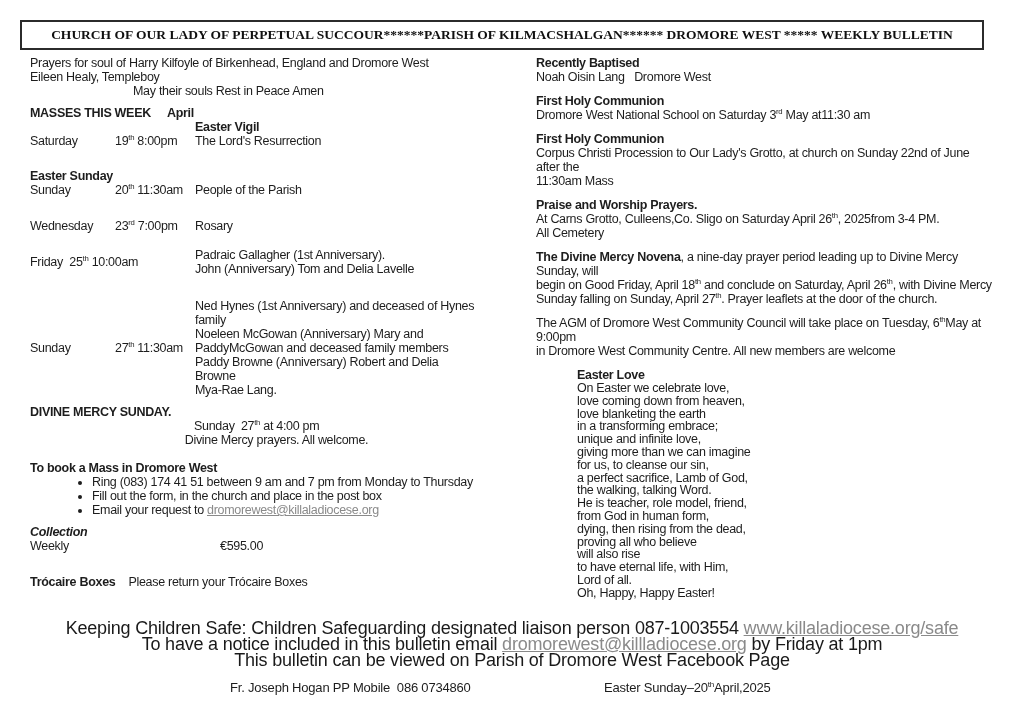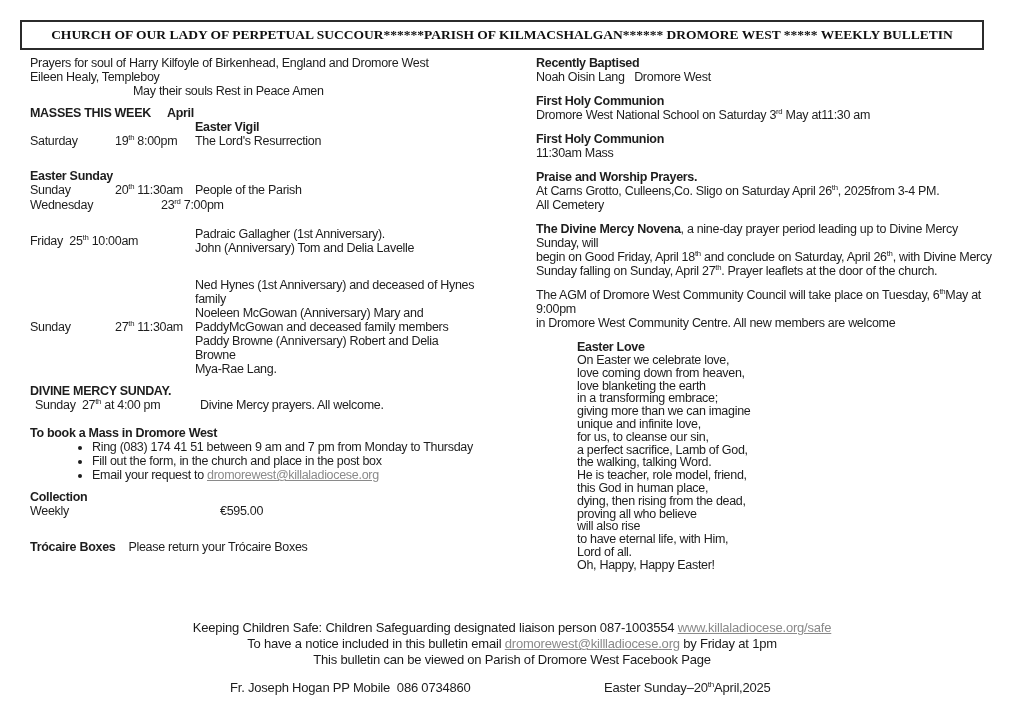--- a/index.html
+++ b/index.html
@@ -25,36 +25,36 @@
   .mgap{display:inline-block;width:16px;}
 
   .mrow{display:flex;align-items:center;}
   .mday{width:85px;flex:none;}
   .mtime{width:80px;flex:none;}
   .mcomb{width:165px;flex:none;}
   .mdesc{flex:1;}
   .ind{display:inline-block;margin-left:20px;}
 
   .divine-head{margin-top:8px;font-weight:bold;}
-  .row-divine{padding-left:5px;}
+  .row-divine{padding-left:5px;flex-direction:column;}
   .book-head{margin-top:14px;font-weight:bold;}
   ul.book{margin:0;padding:0 0 0 62px;list-style:disc;}
   ul.book li{line-height:14px;}
-  .collection-head{margin-top:8px;font-weight:bold;}
+  .collection-head{margin-top:8px;font-weight:bold;font-style:italic;}
   .w190{display:inline-block;width:190px;}
   .trocaire{margin-top:22px;}
   .troc-text{margin-left:13px;}
 
   .rsec{margin-bottom:10px;}
   .rtitle{font-weight:bold;}
   .poem{margin-left:41px;line-height:12.8px;}
   .poem-title{font-weight:bold;line-height:14px;}
 
   .bottom{position:absolute;left:0;top:620px;width:1024px;text-align:center;
-          font-size:13px;letter-spacing:-0.2px;line-height:16px;color:#1a1a1a;}
+          font-size:18px;letter-spacing:-0.2px;line-height:16px;color:#1a1a1a;}
   .footer{position:absolute;top:680px;left:0;width:936px;height:20px;font-size:13px;
           letter-spacing:-0.2px;}
   .f-left{position:absolute;left:230px;top:0;}
   .f-right{position:absolute;left:604px;top:0;}
 </style>
 </head>
 <body>
 
 <div class="page">
 
@@ -85,23 +85,24 @@
         <div class="mrow" style="margin-top: 21px;">
           <span class="mday"><b>Easter Sunday</b></span>
           <span class="mtime"></span>
           <span class="mdesc"></span>
         </div>
         <div class="mrow">
           <span class="mday">Sunday</span>
           <span class="mtime">20<sup>th</sup> 11:30am</span>
           <span class="mdesc">People of the Parish</span>
         </div>
-        <div class="mrow" style="margin-top: 1px; gap: 46px;">
+        <div class="mrow" style="margin-top: 22px;">
           <span class="mday">Wednesday</span>
           <span class="mtime">23<sup>rd</sup> 7:00pm</span>
+          <span class="mdesc">Rosary</span>
         </div>
         <div class="mrow" style="margin-top: 15px;">
           <span class="mcomb">Friday&nbsp; 25<sup>th</sup> 10:00am</span>
           <span class="mdesc">Padraic Gallagher (1st Anniversary).<br>John (Anniversary) Tom and Delia Lavelle</span>
         </div>
         <div class="mrow" style="margin-top: 23px;">
           <span class="mday">Sunday</span>
           <span class="mtime">27<sup>th</sup> 11:30am</span>
           <span class="mdesc">Ned Hynes (1st Anniversary) and deceased of Hynes<br>family<br>Noeleen McGowan (Anniversary) Mary and<br>PaddyMcGowan and deceased family members<br>Paddy Browne (Anniversary) Robert and Delia<br>Browne<br>Mya-Rae Lang.</span>
         </div>
@@ -135,20 +136,21 @@
         <div class="rsec">
           <div class="rtitle">Recently Baptised</div>
           <div class="rline">Noah Oisin Lang&nbsp;&nbsp;&nbsp;Dromore West</div>
         </div>
         <div class="rsec">
           <div class="rtitle">First Holy Communion</div>
           <div class="rline">Dromore West National School on Saturday 3<sup>rd</sup> May at11:30 am</div>
         </div>
         <div class="rsec">
           <div class="rtitle">First Holy Communion</div>
+          <div class="rline">Corpus Christi Procession to Our Lady's Grotto, at church on Sunday 22nd of June after the</div>
           <div class="rline">11:30am Mass</div>
         </div>
         <div class="rsec">
           <div class="rtitle">Praise and Worship Prayers.</div>
           <div class="rline">At Carns Grotto, Culleens,Co. Sligo on Saturday April 26<sup>th</sup>, 2025from 3-4 PM.</div>
           <div class="rline">All Cemetery</div>
         </div>
         <div class="rsec">
           <div class="rline"><b>The Divine Mercy Novena</b>, a nine-day prayer period leading up to Divine Mercy Sunday, will</div>
           <div class="rline">begin on Good Friday, April 18<sup>th</sup> and conclude on Saturday, April 26<sup>th</sup>, with Divine Mercy</div>
@@ -159,27 +161,27 @@
           <div class="rline">in Dromore West Community Centre. All new members are welcome</div>
         </div>
       </div>
     <div class="poem">
       <div class="poem-title">Easter Love</div>
       <div>
           <div>On Easter we celebrate love,</div>
           <div>love coming down from heaven,</div>
           <div>love blanketing the earth</div>
           <div>in a transforming embrace;</div>
+          <div>unique and infinite love,</div>
           <div>giving more than we can imagine</div>
-          <div>unique and infinite love,</div>
           <div>for us, to cleanse our sin,</div>
           <div>a perfect sacrifice, Lamb of God,</div>
           <div>the walking, talking Word.</div>
           <div>He is teacher, role model, friend,</div>
-          <div>this God in human place,</div>
+          <div>from God in human form,</div>
           <div>dying, then rising from the dead,</div>
           <div>proving all who believe</div>
           <div>will also rise</div>
           <div>to have eternal life, with Him,</div>
           <div>Lord of all.</div>
           <div>Oh, Happy, Happy Easter!</div>
         </div>
     </div>
   </div>
 

